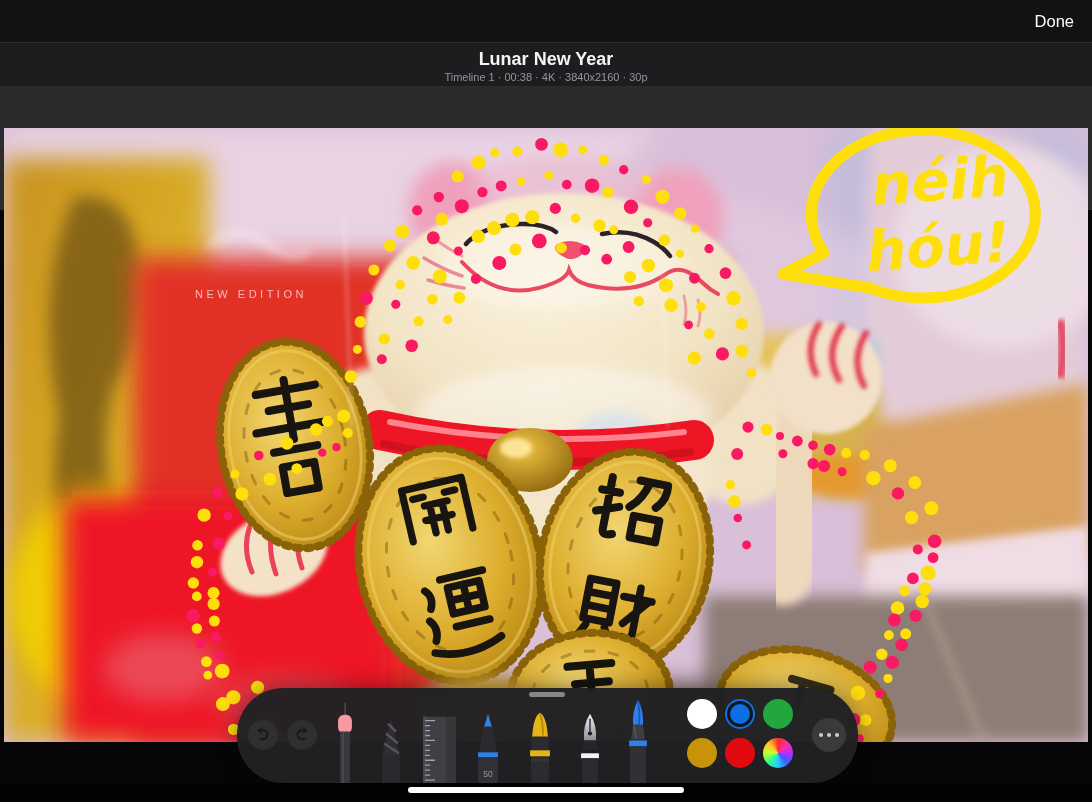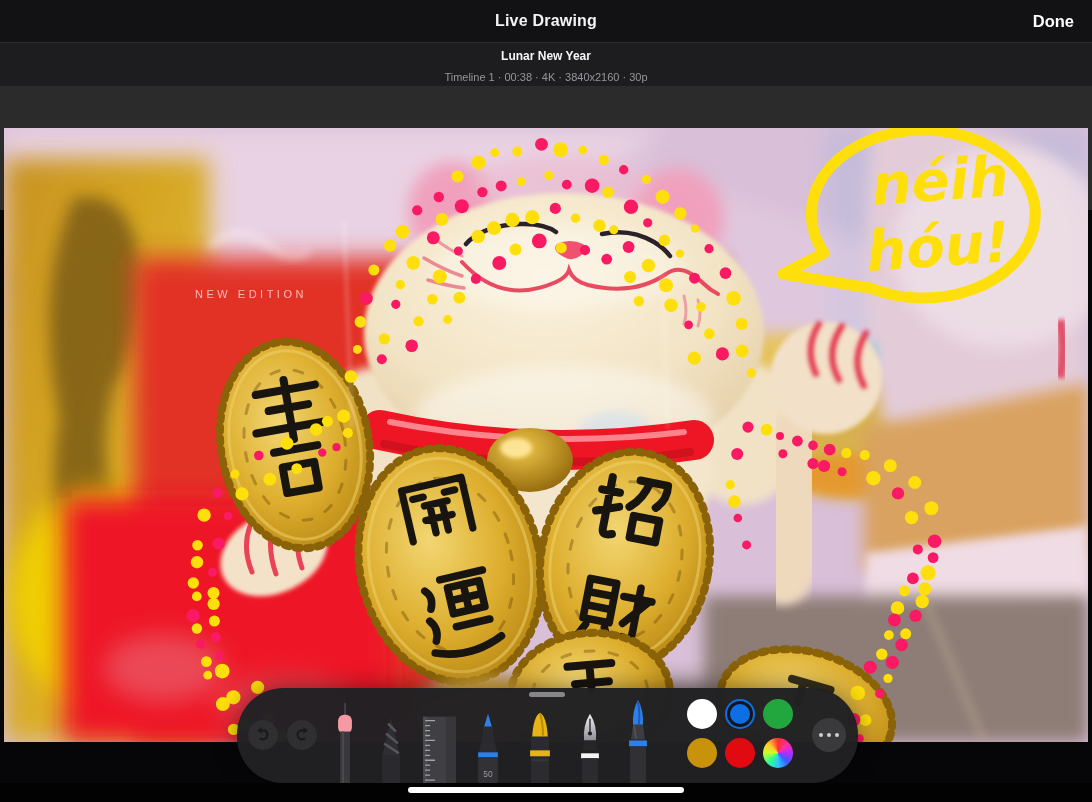--- a/index.html
+++ b/index.html
@@ -4,24 +4,24 @@
 <style>
   html,body{margin:0;padding:0;background:#000;}
   body{width:1092px;height:802px;position:relative;overflow:hidden;
        font-family:"Liberation Sans","DejaVu Sans",sans-serif;
        -webkit-font-smoothing:antialiased;}
   
   .top-bar{position:absolute;left:0;top:0;width:1092px;height:43px;background:#121214;
            border-bottom:1px solid #2c2c2e;box-sizing:border-box;}
   .top-title{position:absolute;left:0;right:0;top:12px;text-align:center;color:#f4f4f6;
              font-size:16px;font-weight:700;letter-spacing:.2px;}
-  .done-btn{position:absolute;right:18px;top:12px;color:#ffffff;font-size:16.5px;font-weight:700;cursor:pointer;}
+  .done-btn{position:absolute;right:18px;top:12px;color:#ffffff;font-size:16.5px;font-weight:400;cursor:pointer;}
   .project-bar{position:absolute;left:0;top:43px;width:1092px;height:43px;background:#1d1d1f;}
   .project-title{position:absolute;left:0;right:0;top:6px;text-align:center;color:#f5f5f7;
-                 font-size:12px;font-weight:700;}
+                 font-size:18px;font-weight:700;}
   .project-sub{position:absolute;left:0;right:0;top:28px;text-align:center;color:#95959b;font-size:11px;}
   
   .stage{position:absolute;left:0;top:86px;width:1092px;height:697px;background:#2b2b2c;}
   .photo-frame{position:absolute;left:0;top:124px;width:1092px;height:622px;background:#060608;}
   .photo{position:absolute;left:4px;top:128px;width:1084px;height:614px;overflow:hidden;background:#d9bfd8;}
   .photo svg{position:absolute;left:0;top:0;}
   
   .bottom-strip{position:absolute;left:0;top:783px;width:1092px;height:19px;background:#020203;}
   .home-indicator{position:absolute;left:408px;top:4px;width:276px;height:6px;border-radius:3px;background:#ffffff;}
   
@@ -38,21 +38,20 @@
         box-shadow:0 0 0 3px #141416;background:inherit;}
   .swatch.spectrum{background:conic-gradient(#ff2d2d,#ff2da0,#b42dff,#3c5cff,#2dc8ff,#2dff8e,#c8ff2d,#ffc82d,#ff2d2d);}
   .more-btn{position:absolute;left:575px;top:30px;width:34px;height:34px;border-radius:50%;background:#3a3a3d;
             display:flex;align-items:center;justify-content:center;gap:3.5px;}
   .more-btn i{width:4.5px;height:4.5px;border-radius:50%;background:#cfcfd3;display:block;}
 </style>
 </head>
 <body>
 
 <div class="top-bar">
-  <div class="top-title">Live Drawing</div>
   <div class="done-btn">Done</div>
 </div>
 <div class="project-bar">
   <div class="project-title">Lunar New Year</div>
   <div class="project-sub">Timeline 1 · 00:38 · 4K · 3840x2160 · 30p</div>
 </div>
 
 <div class="stage">
   <div class="photo-frame"></div>
 </div>

